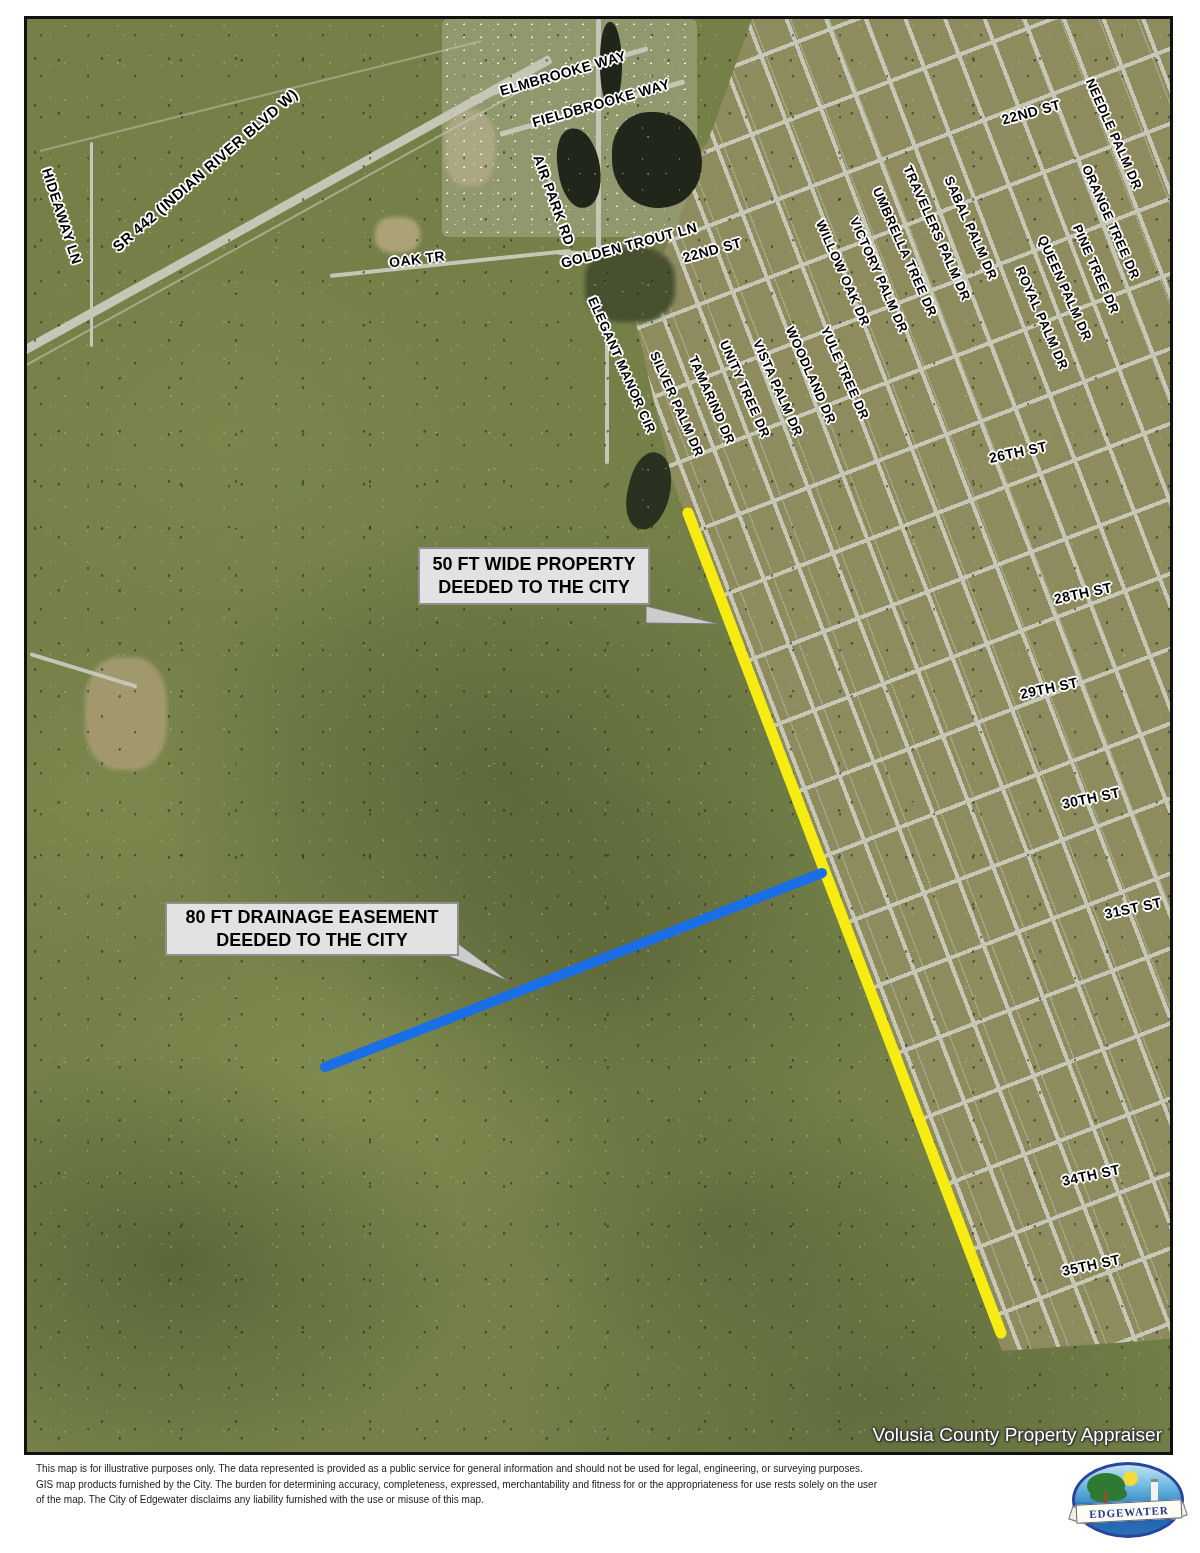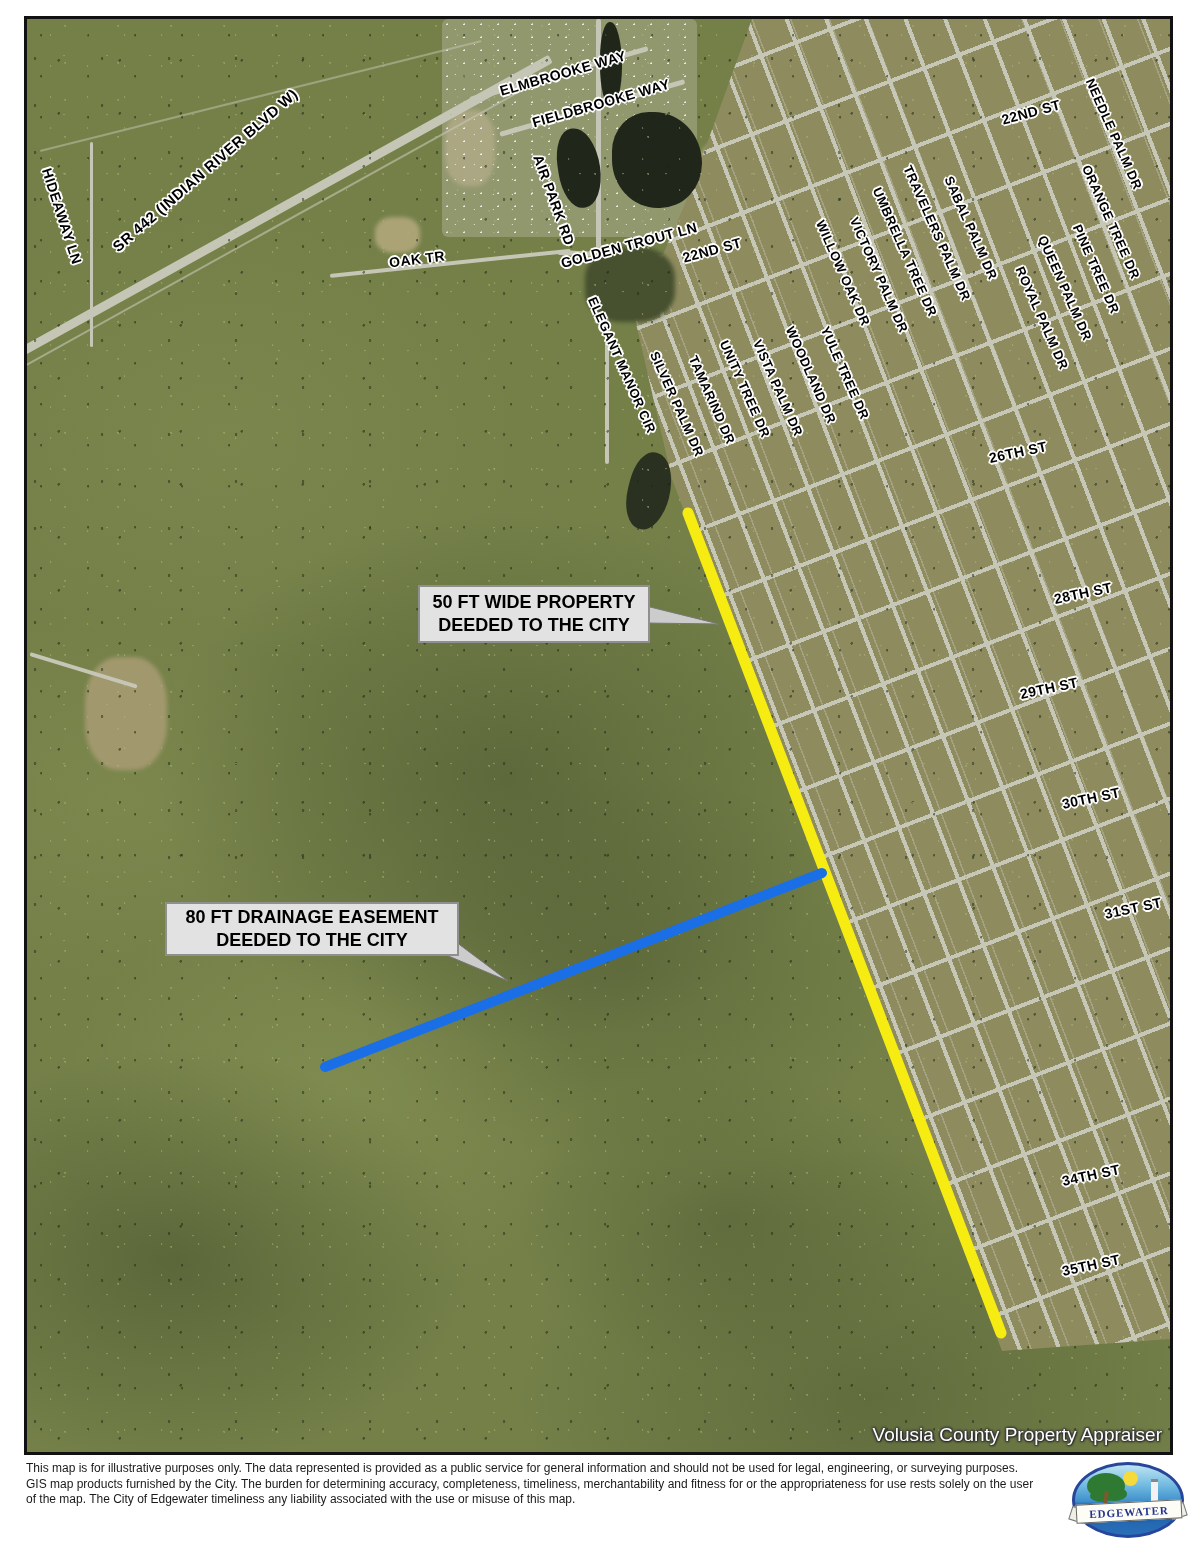--- a/index.html
+++ b/index.html
@@ -66,22 +66,22 @@
 
   .callout{position:absolute;background:#e2e2e2;border:2px solid #8f8f8f;
     display:flex;flex-direction:column;align-items:center;justify-content:center;
     font-weight:bold;font-size:18px;line-height:1.3;color:#000;text-align:center;
     box-sizing:border-box;}
 
   .attribution{position:absolute;right:8px;bottom:6px;font-size:19px;color:#fff;
     text-shadow:1px 1px 2px #222,-1px -1px 2px #444,1px -1px 2px #333,-1px 1px 2px #333;}
 
   
-  .disclaimer{position:absolute;left:26px;top:1461px;width:1020px;
-    font-size:12px;line-height:15.5px;color:#1a1a1a;}
+  .disclaimer{position:absolute;left:36px;top:1461px;width:1020px;
+    font-size:10px;line-height:15.5px;color:#1a1a1a;}
   .disclaimer div{white-space:nowrap;}
 
   .logo{position:absolute;left:1072px;top:1462px;width:112px;height:76px;}
   .logo .oval{position:absolute;inset:0;border-radius:50%;
     border:3px solid #27459a;box-sizing:border-box;
     background:linear-gradient(#bfe3f2 0%, #6fb9e0 30%, #3f8fcb 52%, #1d5fa8 58%, #2a6fb8 100%);overflow:hidden;}
   .logo .sun{position:absolute;left:48px;top:6px;width:15px;height:15px;border-radius:50%;background:#f6d93a;}
   .logo .palm{position:absolute;left:12px;top:8px;width:38px;height:26px;border-radius:50%;background:#2f7a33;
     box-shadow:8px 8px 0 -6px #2f7a33, -4px 10px 0 -7px #2f7a33;}
   .logo .trunk{position:absolute;left:28px;top:26px;width:4px;height:26px;background:#7a5a2e;transform:rotate(8deg);}
@@ -170,36 +170,36 @@
       <span class="street-label fs-m" style="left: 1064px; top: 1246px; transform: translate(-50%, -50%) rotate(-12deg);">35TH ST</span>
     </div>
 
   <svg class="anno" viewBox="0 0 1143 1433">
     <line stroke-linecap="round" x1="661" y1="494" x2="974" y2="1314" stroke="#F6EC12" stroke-width="11"></line>
     <line stroke-linecap="round" x1="298" y1="1048" x2="795" y2="854" stroke="#1B6FE6" stroke-width="10"></line>
     <polygon points="619,587 619,604 692,605" fill="#cccccc" stroke="#777777" stroke-width="1"></polygon>
     <polygon points="425,920 419,936 481,962" fill="#cccccc" stroke="#777777" stroke-width="1"></polygon>
   </svg>
 
-  <div class="callout" style="left:391px;top:566px;width:232px;height:58px;">
+  <div class="callout" style="left:391px;top:528px;width:232px;height:58px;">
     <span>50 FT WIDE PROPERTY</span>
     <span>DEEDED TO THE CITY</span>
   </div>
   <div class="callout" style="left:138px;top:883px;width:294px;height:54px;">
     <span>80 FT DRAINAGE EASEMENT</span>
     <span>DEEDED TO THE CITY</span>
   </div>
 
   <div class="attribution">Volusia County Property Appraiser</div>
 </div>
 
 <div class="disclaimer">
   <div>This map is for illustrative purposes only. The data represented is provided as a public service for general information and should not be used for legal, engineering, or surveying purposes.</div>
-  <div>GIS map products furnished by the City. The burden for determining accuracy, completeness, timeliness, merchantability and fitness for or the appropriateness for use rests solely on the user</div>
-  <div>of the map. The City of Edgewater timeliness any liability associated with the use or misuse of this map.</div>
+  <div>GIS map products furnished by the City. The burden for determining accuracy, completeness, expressed, merchantability and fitness for or the appropriateness for use rests solely on the user</div>
+  <div>of the map. The City of Edgewater disclaims any liability furnished with the use or misuse of this map.</div>
 </div>
 
 <div class="logo">
   <div class="oval">
     <div class="sun"></div>
     <div class="palm"></div>
     <div class="trunk"></div>
     <div class="lighthouse"></div>
     <div class="water"></div>
   </div>

